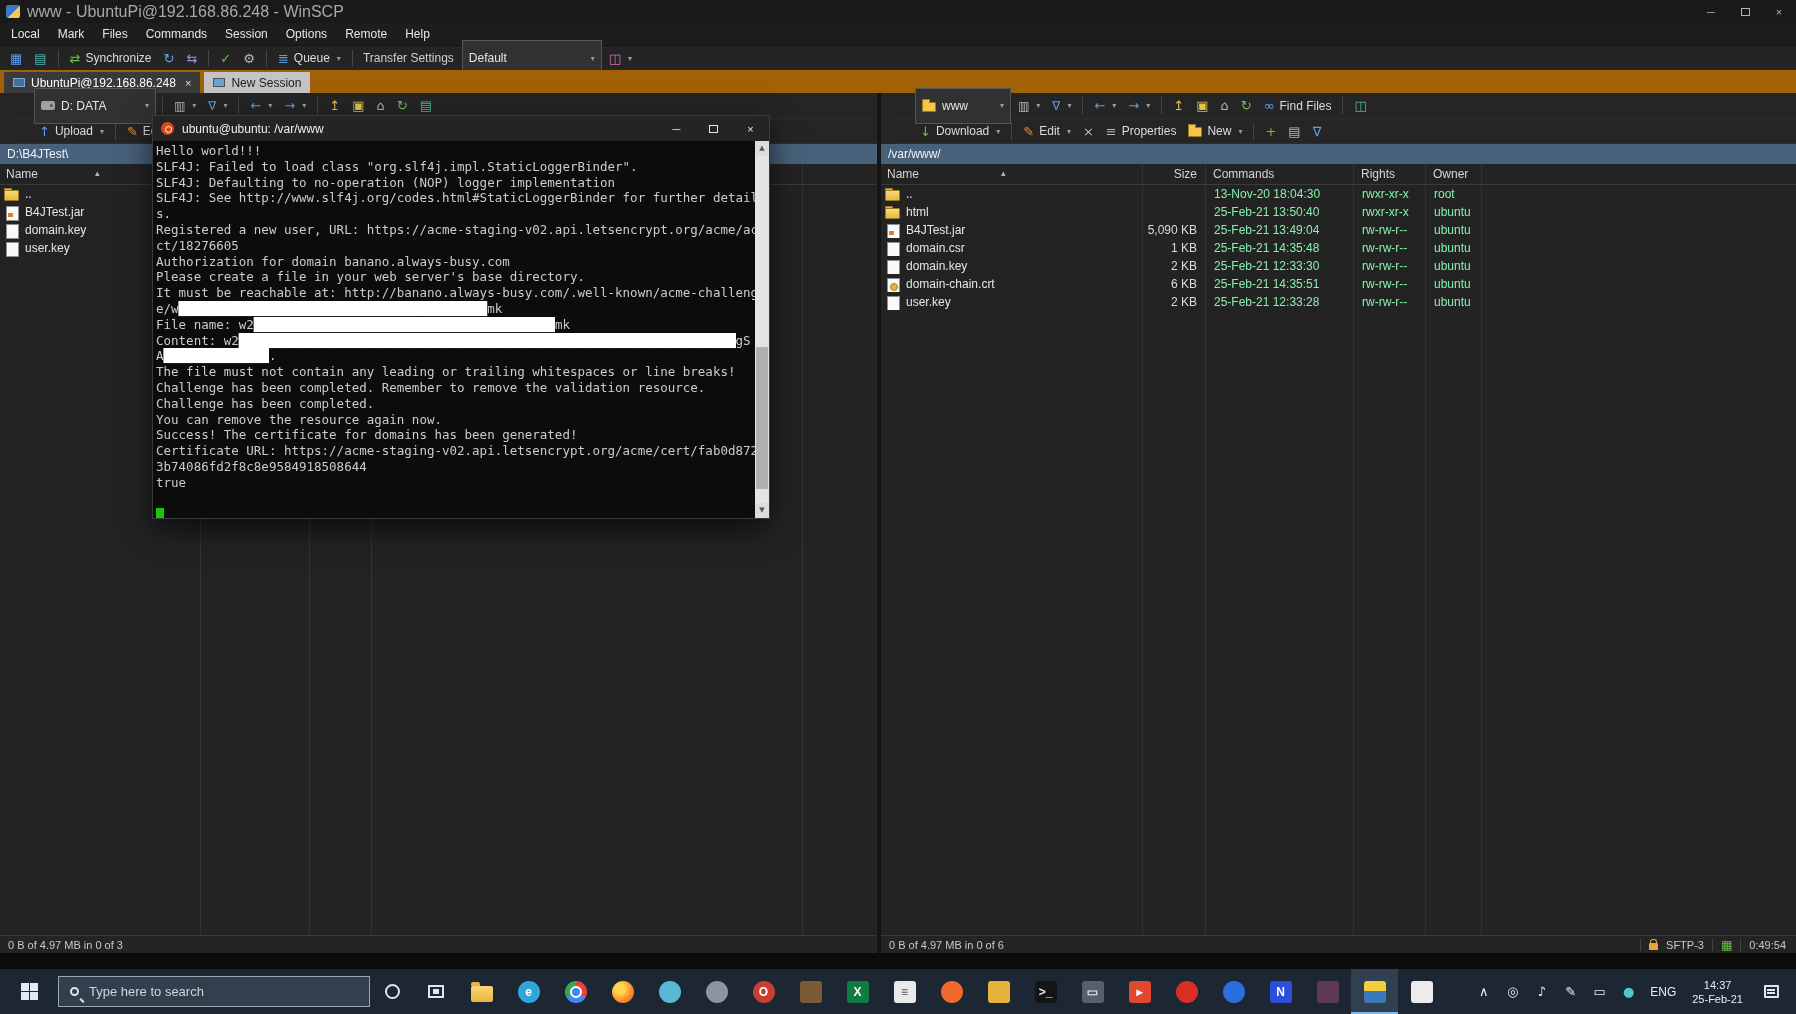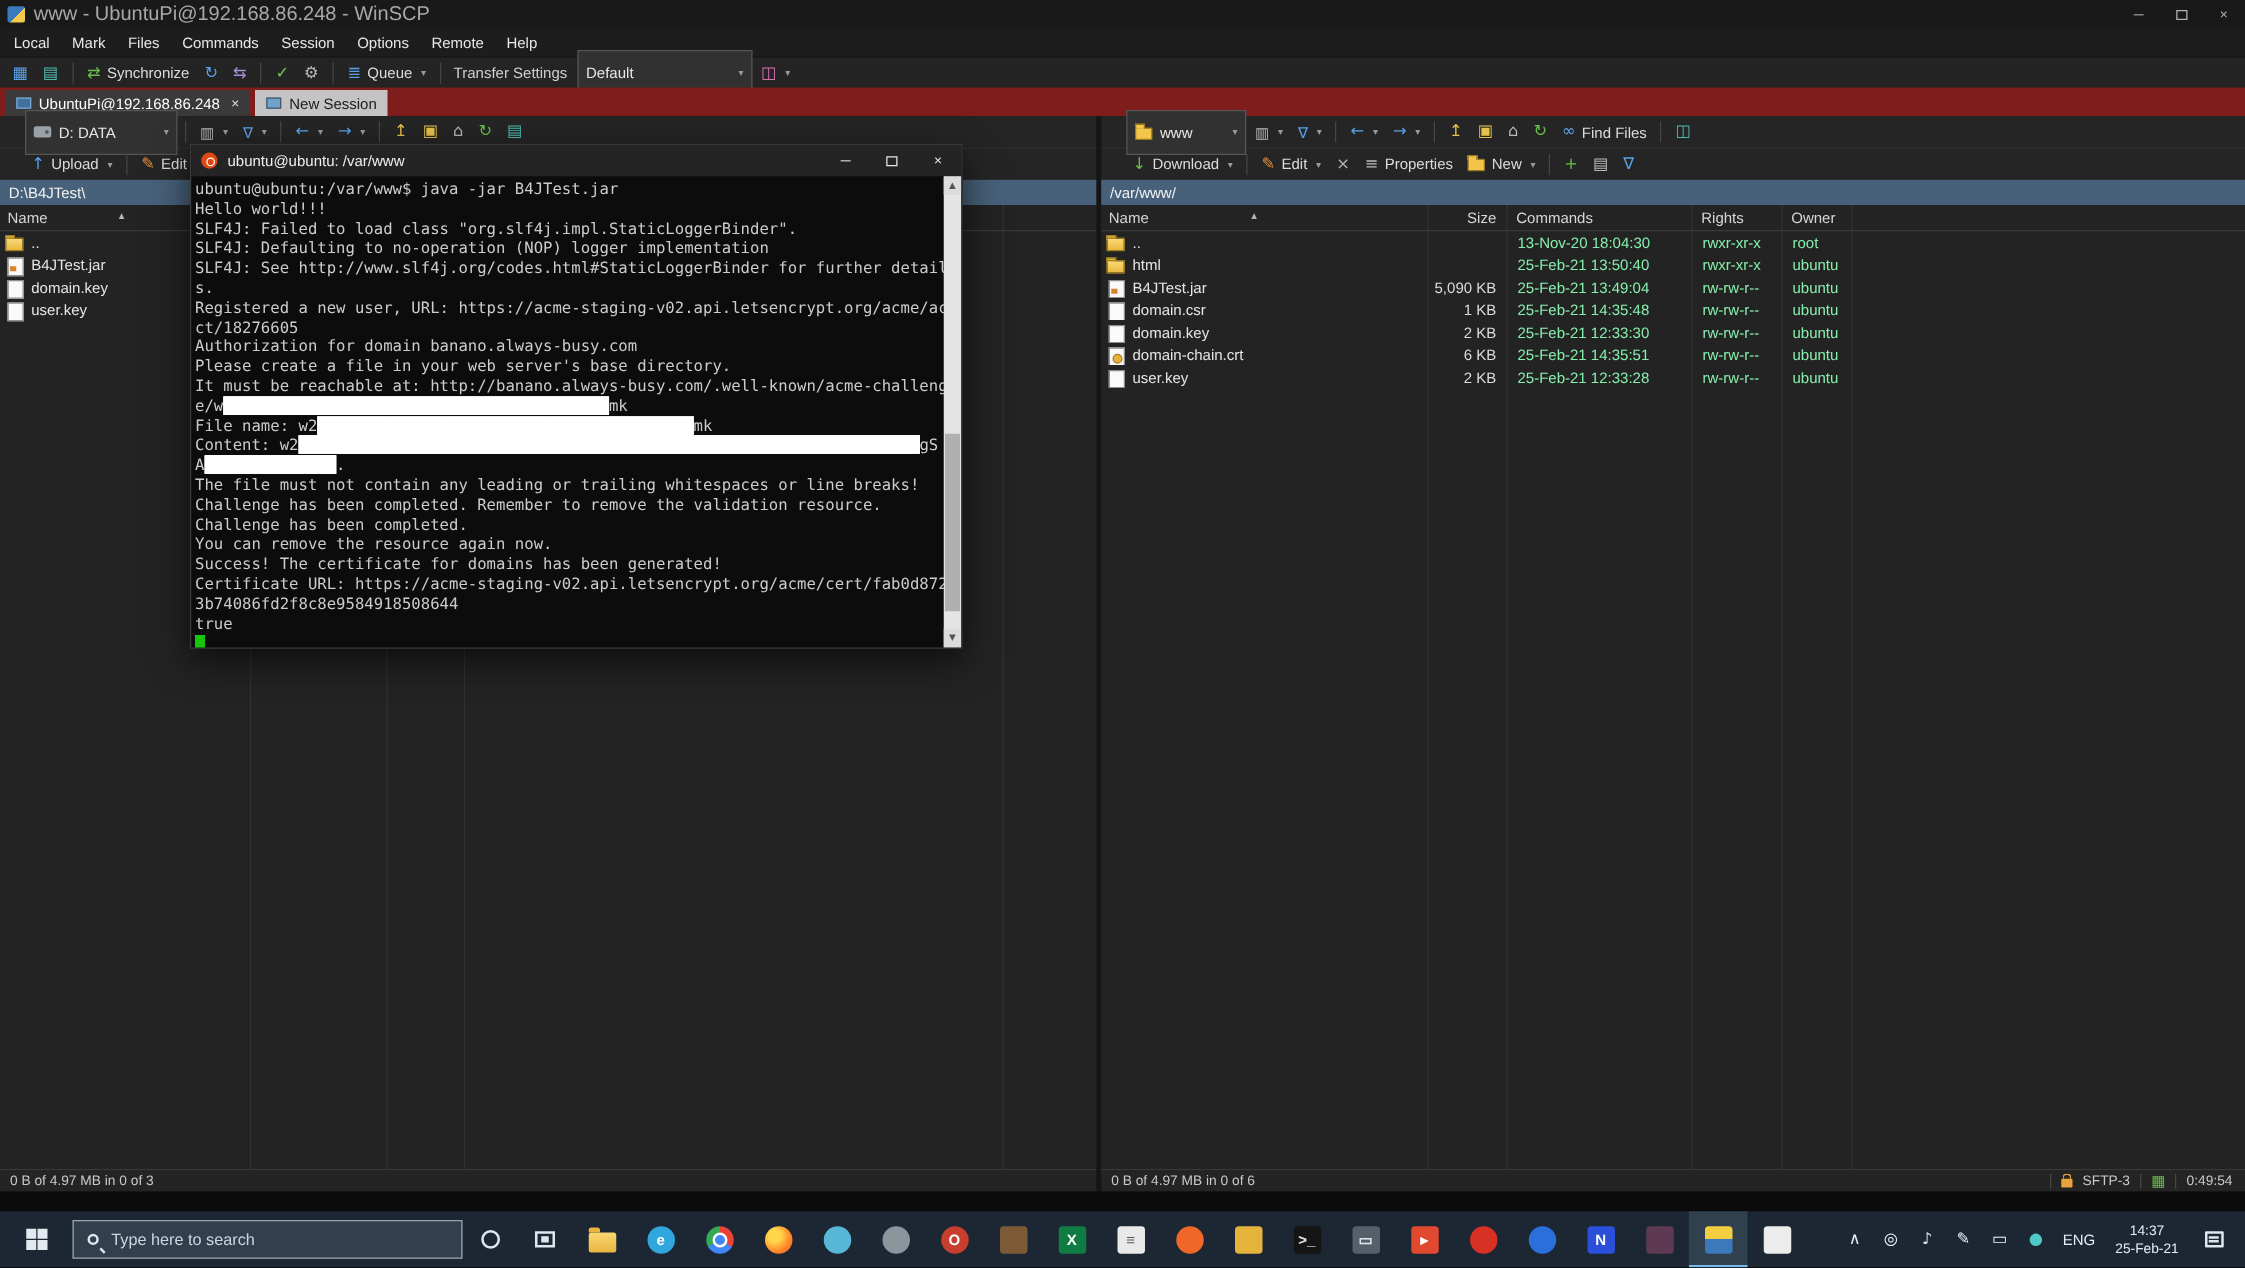--- a/index.html
+++ b/index.html
@@ -35,35 +35,35 @@
   .c-gray   { color:#b8b8b8; }
   .c-yellow { color:#e5c04a; }
   .c-orange { color:#e08a3a; }
   .c-multi  { color:#d86fb0; }
   .sep { width:1px; height:17px; background:#454545; margin:0 4px; flex:none; }
   .dd { font-size:8px; color:#9a9a9a; margin-left:2px; font-family:"DejaVu Sans", sans-serif; }
   .label { color:#cfcfcf; margin:0 6px 0 4px; }
   .combo { display:flex; align-items:center; gap:6px; background:#313131; border:1px solid #555; height:36px; padding:0 6px; color:#e6e6e6; }
   .transfer-combo { width:140px; justify-content:space-between; }
 
-  .tabbar { height:23px; background:#7f1d1d; display:flex; align-items:flex-end; padding-left:4px; gap:4px; flex:none; }
+  .tabbar { height:23px; background:#a16207; display:flex; align-items:flex-end; padding-left:4px; gap:4px; flex:none; }
   .stab { height:21px; display:flex; align-items:center; gap:6px; padding:0 9px; font-size:12px; }
   .stab.active { background:#3a3a3a; color:#fff; }
   .stab.inactive { background:#c4c4c4; color:#1c1c1c; }
   .mini-monitor { width:12px; height:9px; border:1px solid #7da7cf; background:#3f729f; flex:none; }
   .stab.inactive .mini-monitor { border-color:#456; background:#6fa3cc; }
   .tab-close { color:#e0e0e0; font-size:11px; margin-left:3px; }
 
   
   .panels { display:flex; gap:4px; flex:1; background:#151515; min-height:0; }
   .panel { background:#252525; display:flex; flex-direction:column; min-height:0; }
   .panel.left { width:877px; flex:none; }
   .panel.right { flex:1; }
 
-  .ptoolbar { height:26px; display:flex; align-items:center; padding:0 20px; gap:2px; border-bottom:1px solid #2e2e2e; flex:none; }
+  .ptoolbar { height:26px; display:flex; align-items:center; padding:0 20px; gap:2px; border-bottom:1px solid #2e2e2e; flex:none;margin-left:14px; }
   .ptoolbar.row2 { height:25px; }
   .pbtn { height:21px; display:flex; align-items:center; gap:5px; padding:0 5px; color:#dcdcdc; }
   .drive-ic { width:14px; height:9px; background:#9aa2a8; border-radius:2px; position:relative; flex:none; }
   .drive-ic::after { content:""; position:absolute; right:2px; top:3px; width:3px; height:3px; border-radius:50%; background:#4d5860; }
   .cfolder { width:14px; height:10px; background:#f3c64b; border:1px solid #9a7b23; border-radius:1px; position:relative; flex:none; margin-top:2px; }
   .cfolder::before { content:""; position:absolute; top:-4px; left:-1px; width:6px; height:3px; background:#f3c64b; border:1px solid #9a7b23; border-bottom:none; }
 
   .pathbar { height:20px; background:#47617a; color:#f2f2f2; display:flex; align-items:center; padding:0 7px; flex:none; font-size:12px; }
 
   .listwrap { flex:1; position:relative; background:#232323; overflow:hidden; }
@@ -573,21 +573,20 @@
             <span class="sq" data-name="maximize-icon"></span>
           </button>
         <button class="termbtn" data-name="terminal-close-button">
             <span data-name="close-icon">×</span>
           </button>
       </span>
     </div>
     <div class="termbody" data-name="terminal-body">
       <div data-name="terminal-output">
 
-      <div class="term-line" data-name="terminal-line">ubuntu@ubuntu:/var/www$ java -jar B4JTest.jar</div>
           <div class="term-line" data-name="terminal-line">Hello world!!!</div>
           <div class="term-line" data-name="terminal-line">SLF4J: Failed to load class "org.slf4j.impl.StaticLoggerBinder".</div>
           <div class="term-line" data-name="terminal-line">SLF4J: Defaulting to no-operation (NOP) logger implementation</div>
           <div class="term-line" data-name="terminal-line">SLF4J: See http://www.slf4j.org/codes.html#StaticLoggerBinder for further detail</div>
           <div class="term-line" data-name="terminal-line">s.</div>
           <div class="term-line" data-name="terminal-line">Registered a new user, URL: https://acme-staging-v02.api.letsencrypt.org/acme/ac</div>
           <div class="term-line" data-name="terminal-line">ct/18276605</div>
           <div class="term-line" data-name="terminal-line">Authorization for domain banano.always-busy.com</div>
           <div class="term-line" data-name="terminal-line">Please create a file in your web server's base directory.</div>
           <div class="term-line" data-name="terminal-line">It must be reachable at: http://banano.always-busy.com/.well-known/acme-challeng</div>

